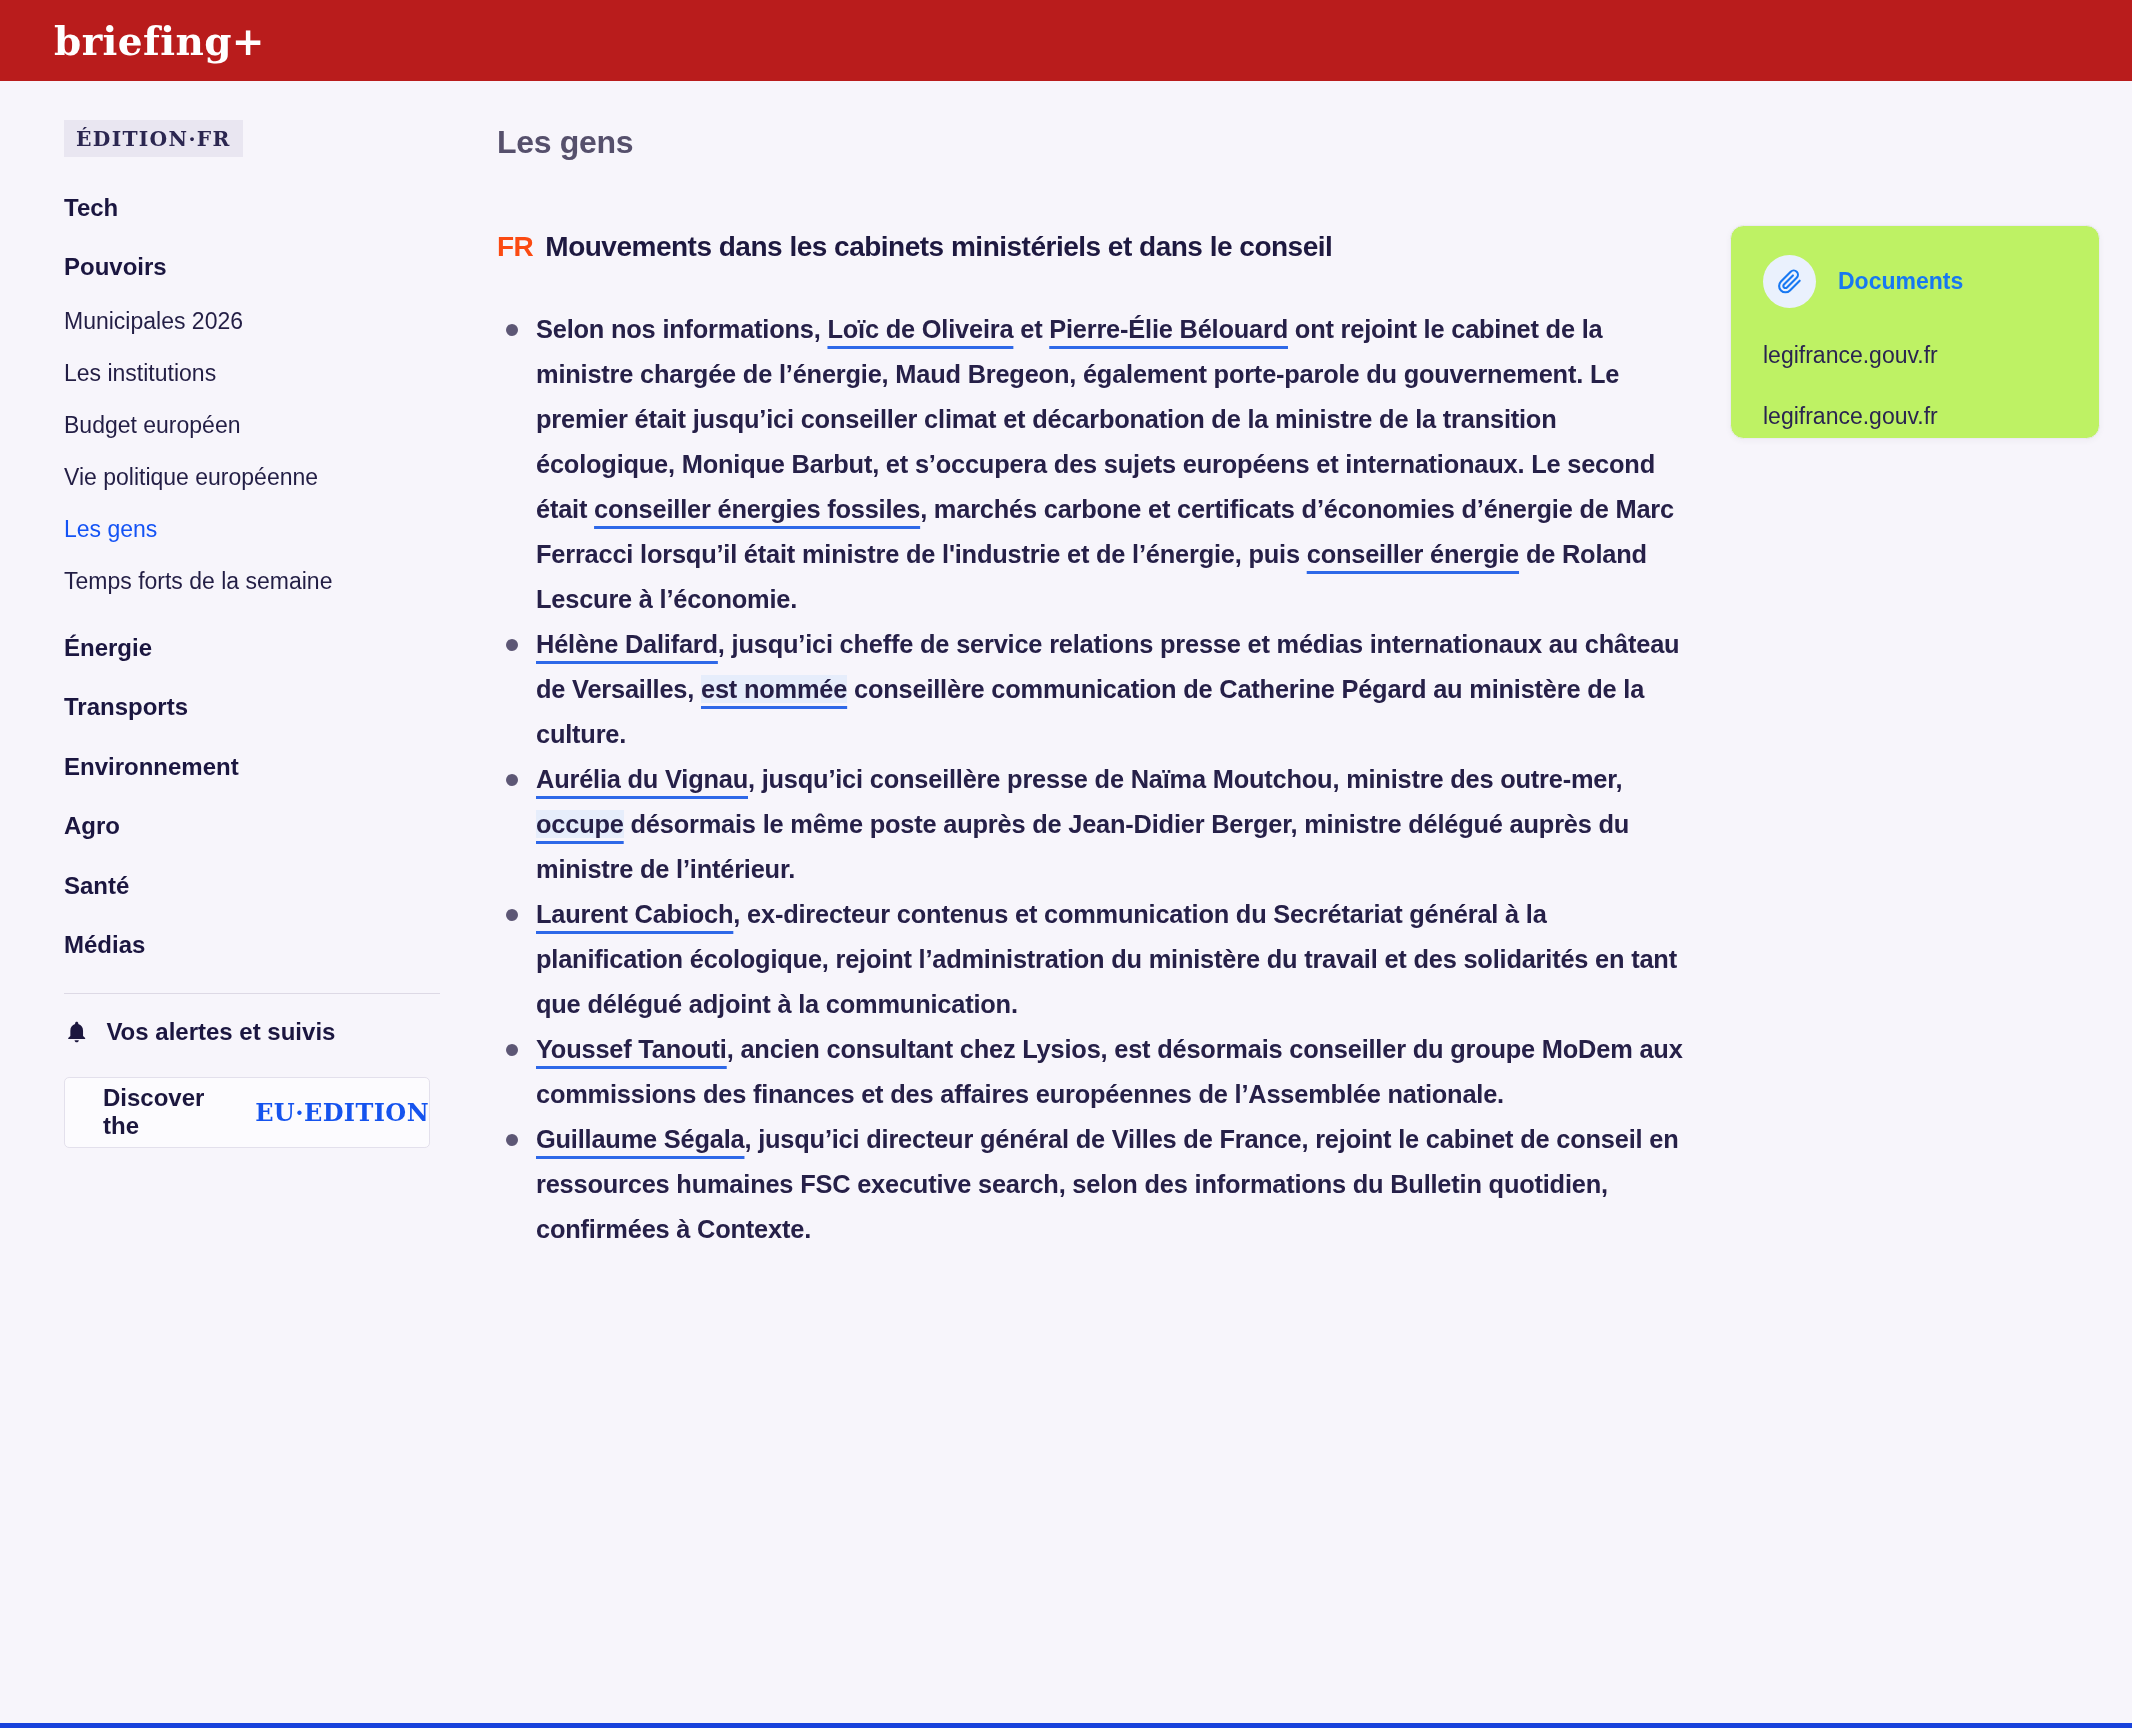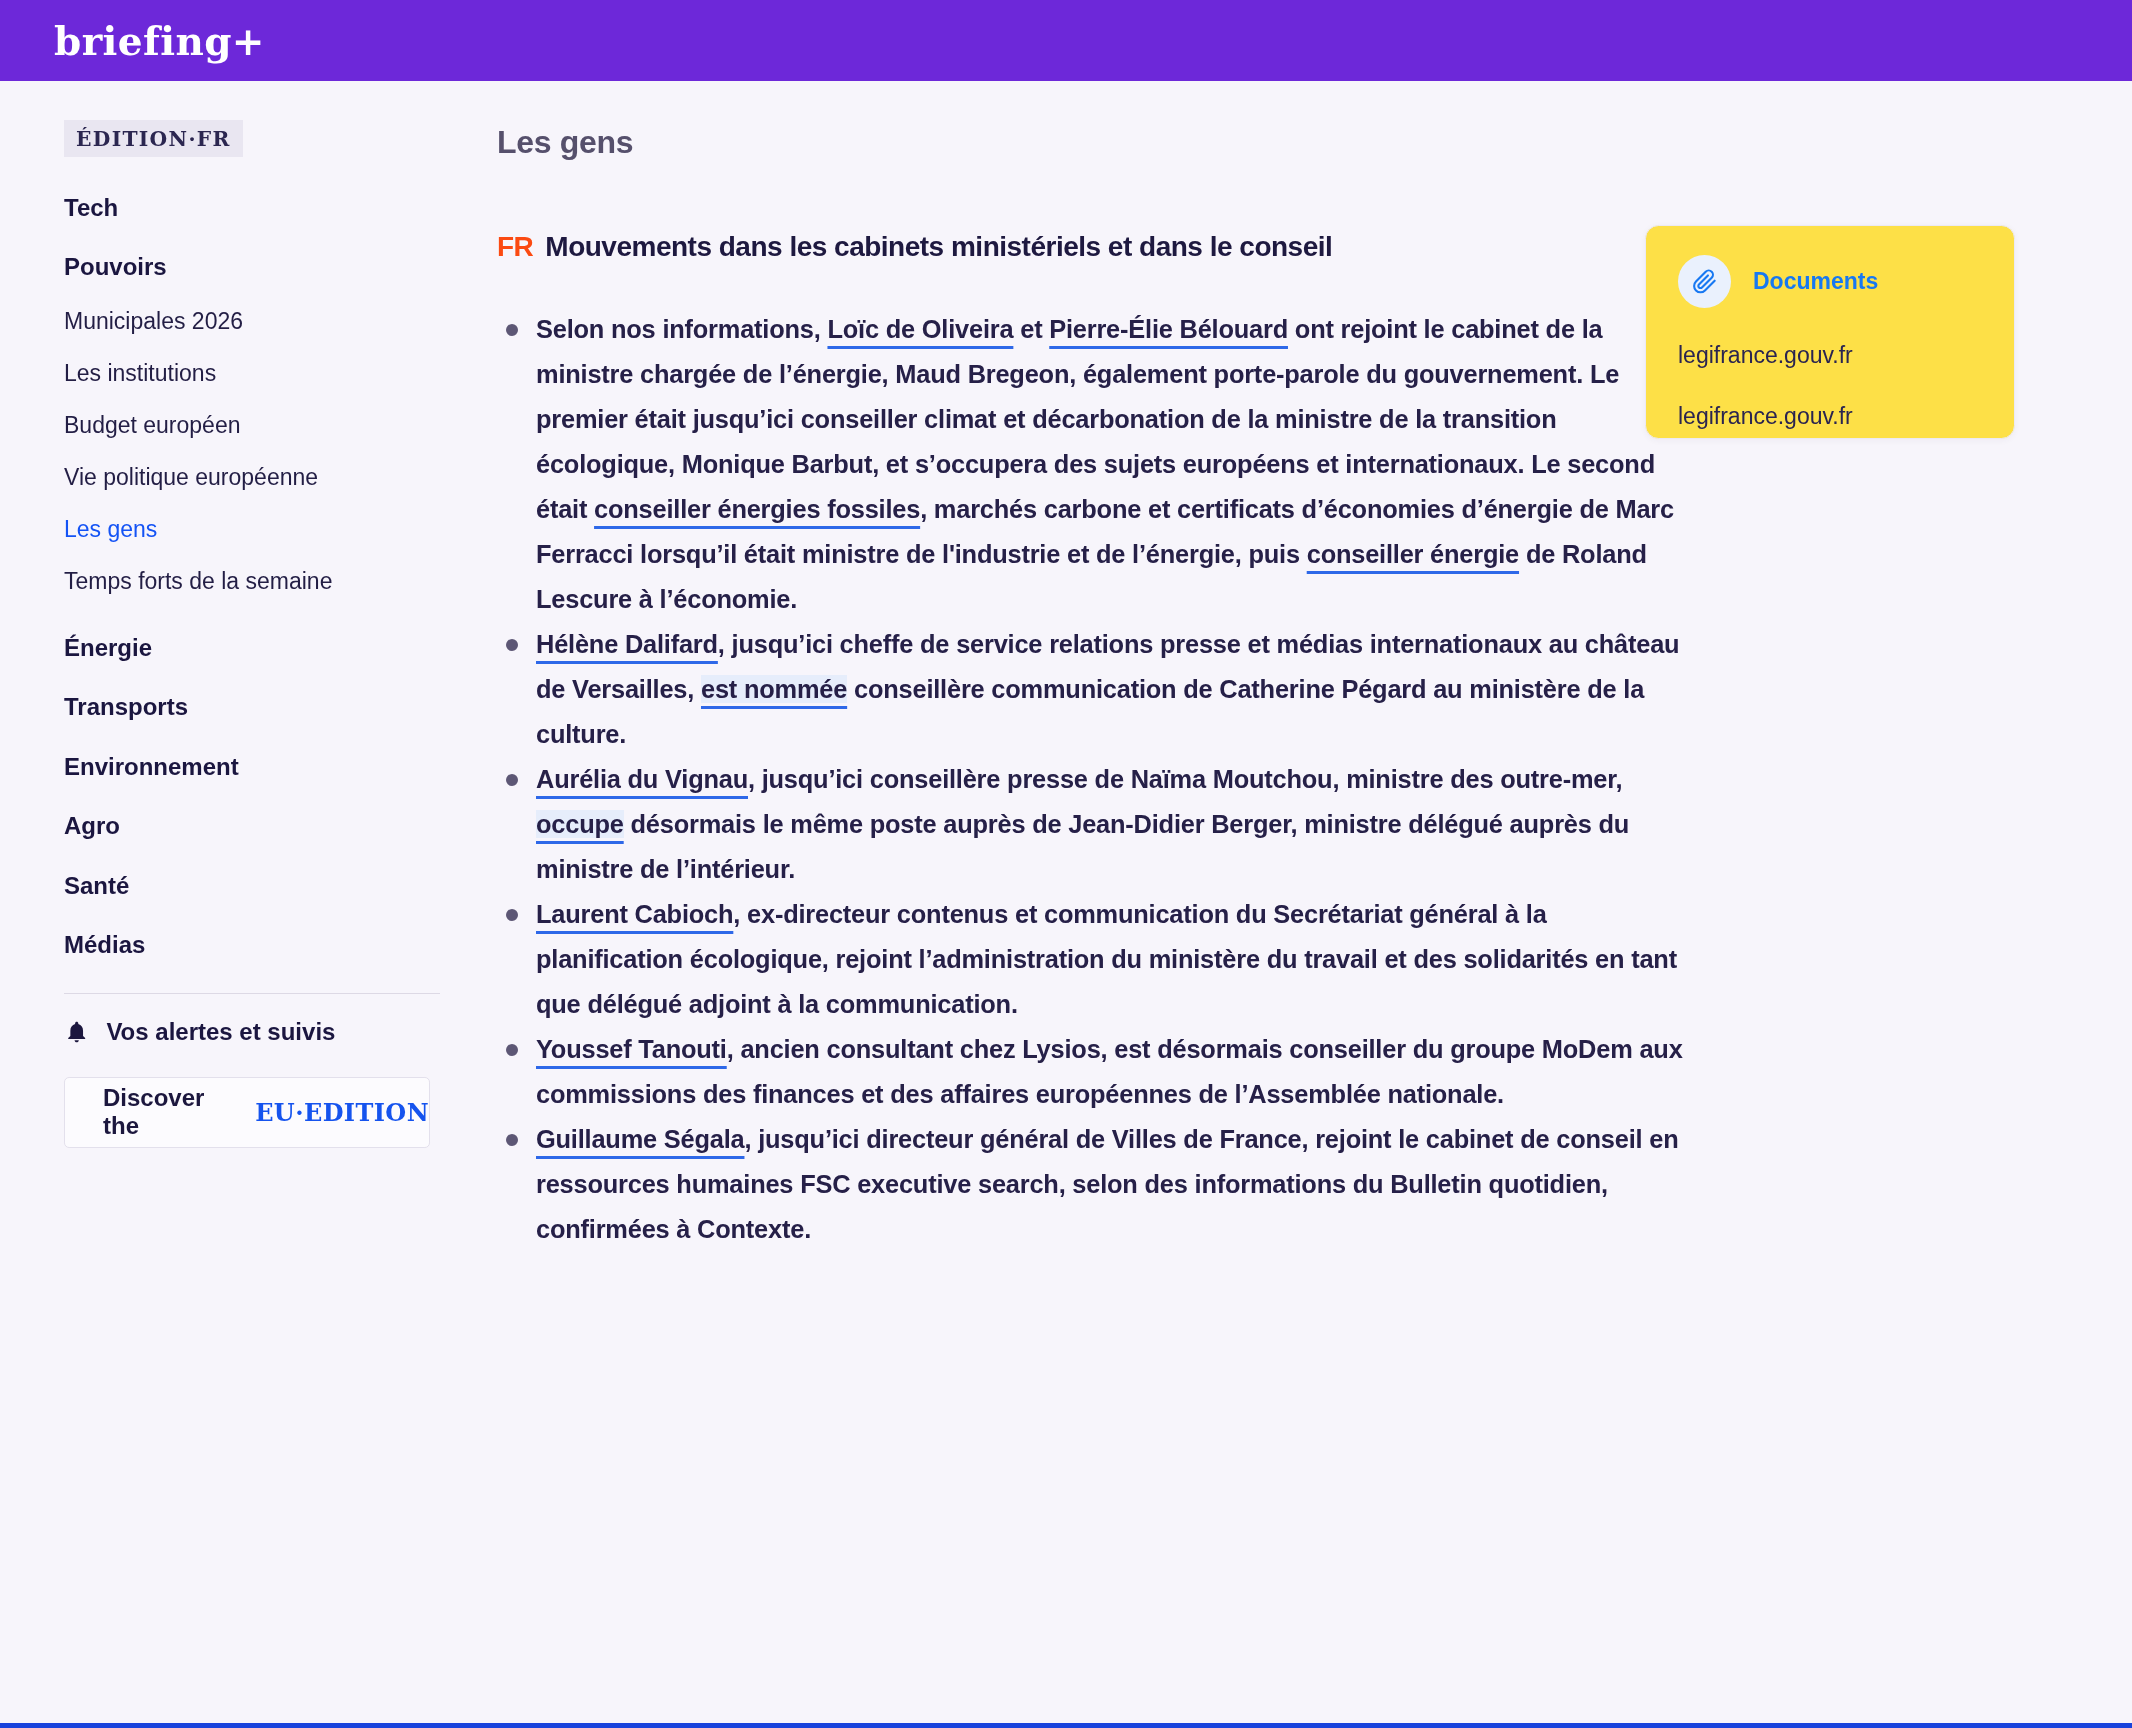--- a/index.html
+++ b/index.html
@@ -7,21 +7,21 @@
     width: 2132px; height: 1729px;
     background: #F7F5FB;
     font-family: "Liberation Sans", sans-serif;
     color: #262048;
     overflow: hidden;
     position: relative;
   }
   
   .header {
     position: absolute; top: 0; left: 0; width: 2132px; height: 81px;
-    background: #6d28d9;
+    background: #b91c1c;
   }
   .logo {
     position: absolute; left: 54px; top: 50%; transform: translateY(-50%);
     font-family: "DejaVu Serif", serif; font-weight: bold;
     font-size: 39px; color: #FFFFFF; letter-spacing: 0.4px;
     cursor: pointer;
   }
   .bottom-bar {
     position: absolute; bottom: 0; left: 0; width: 2132px; height: 6px;
     background: #1842DC;
@@ -82,22 +82,22 @@
   .lnk {
     color: inherit; cursor: pointer;
     text-decoration: underline;
     text-decoration-color: #2E68E8;
     text-decoration-thickness: 2.5px;
     text-underline-offset: 7.6px;
   }
   .hl { background: #E6EDFB; }
   
   .docs-card {
-    position: absolute; left: 1645px; top: 225px; width: 370px; height: 214px;
-    background: #fde047; border: 0.8px solid #ECEAF3; border-radius: 13.6px;
+    position: absolute; left: 1730px; top: 225px; width: 370px; height: 214px;
+    background: #bef264; border: 0.8px solid #ECEAF3; border-radius: 13.6px;
     box-shadow: 0 1.7px 6.8px rgba(40,35,80,0.04);
     padding: 29px 32px;
   }
   .docs-head { display: flex; align-items: center; gap: 22px; }
   .clip-circle {
     width: 53px; height: 53px; border-radius: 50%;
     background: #EAF1FD; display: flex; align-items: center; justify-content: center;
   }
   .clip-circle svg { width: 25.4px; height: 25.4px; }
   .docs-title { font-size: 23px; font-weight: bold; color: #1778F2; }

